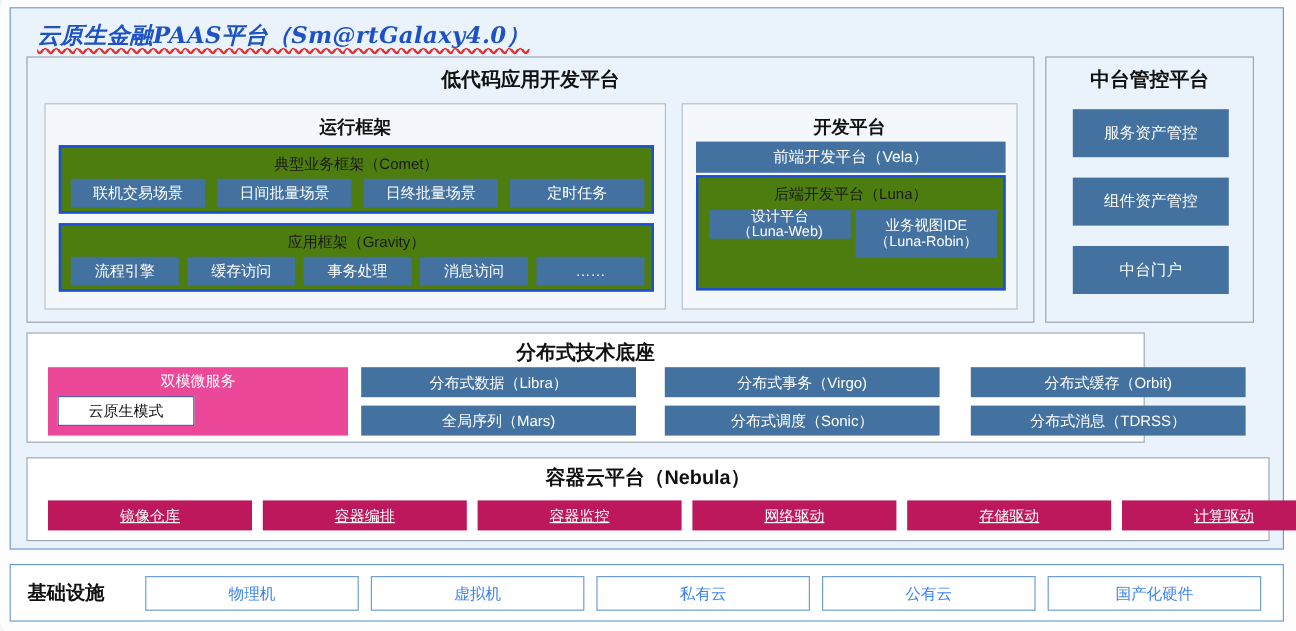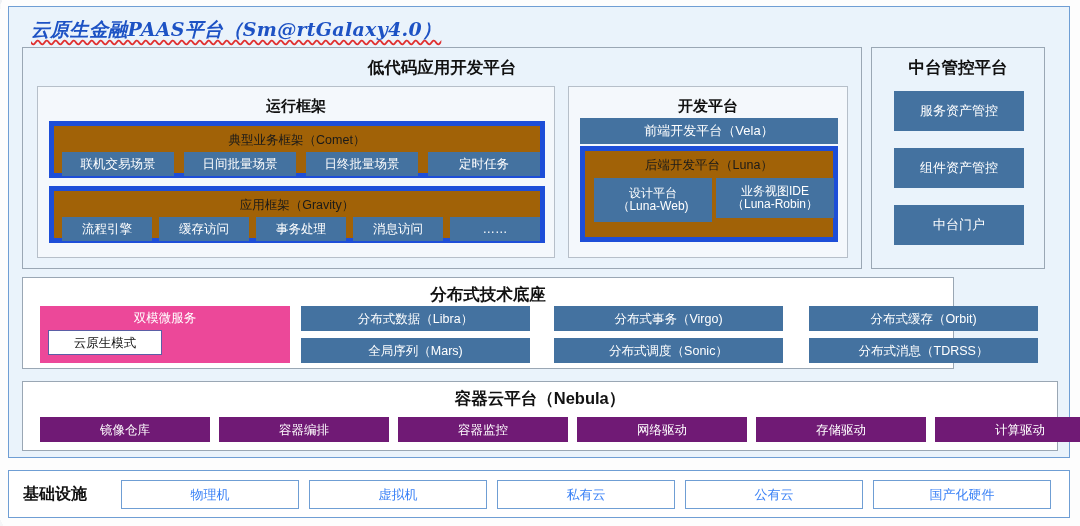--- a/index.html
+++ b/index.html
@@ -42,32 +42,32 @@
   }
 
   
   .panel{position:absolute;box-sizing:border-box;border:1px solid #9aa7b4;}
   .panel-title{
     text-align:center;font-weight:bold;color:#111;
     font-size:16.5px;line-height:1;
   }
   .sub-panel{position:absolute;box-sizing:border-box;border:1px solid #b6bfc9;background:#f4f8fc;}
   .sub-title{text-align:center;font-weight:bold;font-size:15px;color:#111;}
-  .inner-box{position:absolute;box-sizing:border-box;border:5px solid #1d4ed8;background:#a16207;}
+  .inner-box{position:absolute;box-sizing:border-box;border:2px solid #1d4ed8;background:#4d7c0f;}
   .inner-label{text-align:center;font-size:12.5px;color:#1a1a1a;}
 
   
   .chip{
     position:absolute;box-sizing:border-box;
     display:flex;align-items:center;justify-content:center;
     color:#ffffff;text-align:center;line-height:1.12;
     font-size:12.5px;
   }
   .chip.dark{background:#4472a0;}
-  .chip.cyan{background:#701a75;}
+  .chip.cyan{background:#be185d;text-decoration:underline;}
   .chip.white{background:#ffffff;color:#111;border:1px solid #5b5ea6;}
   .chip.small{font-size:12px;}
 
   
   #lowcode{left:13px;top:40px;width:840px;height:222px;background:#eaf3fb;}
   #lowcode > .panel-title{position:absolute;left:0;right:0;top:11px;}
   #runframe{left:14px;top:38px;width:518px;height:172px;}
   #runframe > .sub-title{position:absolute;left:0;right:0;top:10px;}
   #devplat{left:545px;top:38px;width:280px;height:172px;}
   #devplat > .sub-title{position:absolute;left:0;right:0;top:10px;}
@@ -147,21 +147,21 @@
         </div>
       </div>
 
       <div class="sub-panel" id="devplat">
         <div class="sub-title">开发平台</div>
 
         <div class="chip dark" style="left:11px;top:31px;width:258px;height:26px;font-size:13px;">前端开发平台（Vela）</div>
 
         <div class="inner-box" id="lunabox">
           <div class="inner-label">后端开发平台（Luna）</div>
-          <div class="chip dark small" style="left:9px;top:27px;width:118px;height:44px;flex-direction:column;">
+          <div class="chip dark small" style="left:9px;top:27px;width:118px;height:24px;flex-direction:column;">
             <span>设计平台</span>
             <span>（Luna-Web)</span>
           </div>
           <div class="chip dark small" style="left:131px;top:27px;width:118px;height:40px;flex-direction:column;">
             <span>业务视图IDE</span>
             <span>（Luna-Robin）</span>
           </div>
         </div>
       </div>
     </div>

